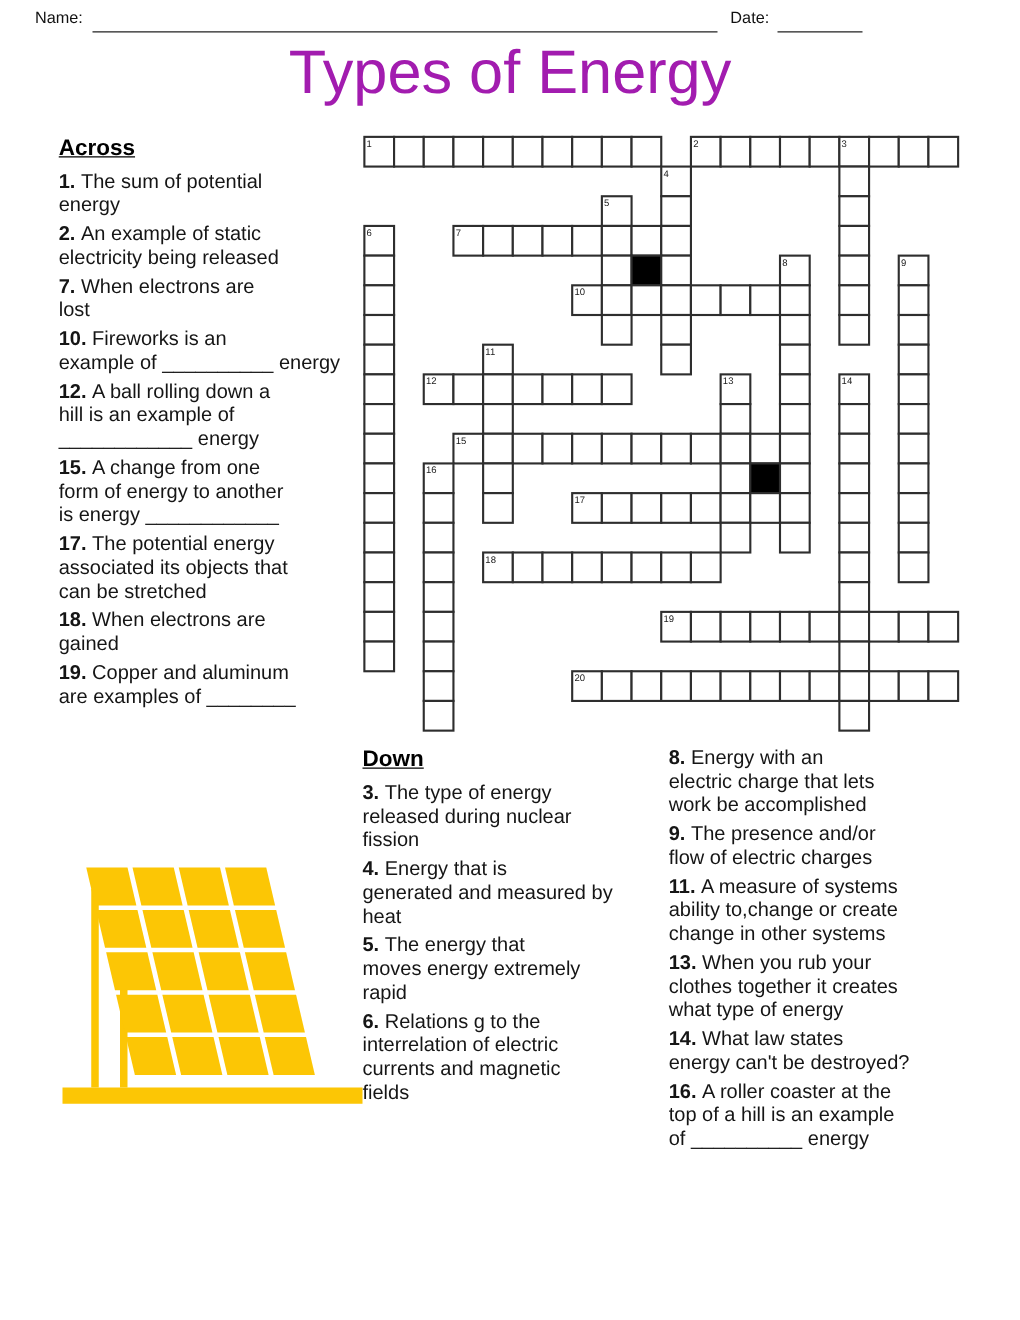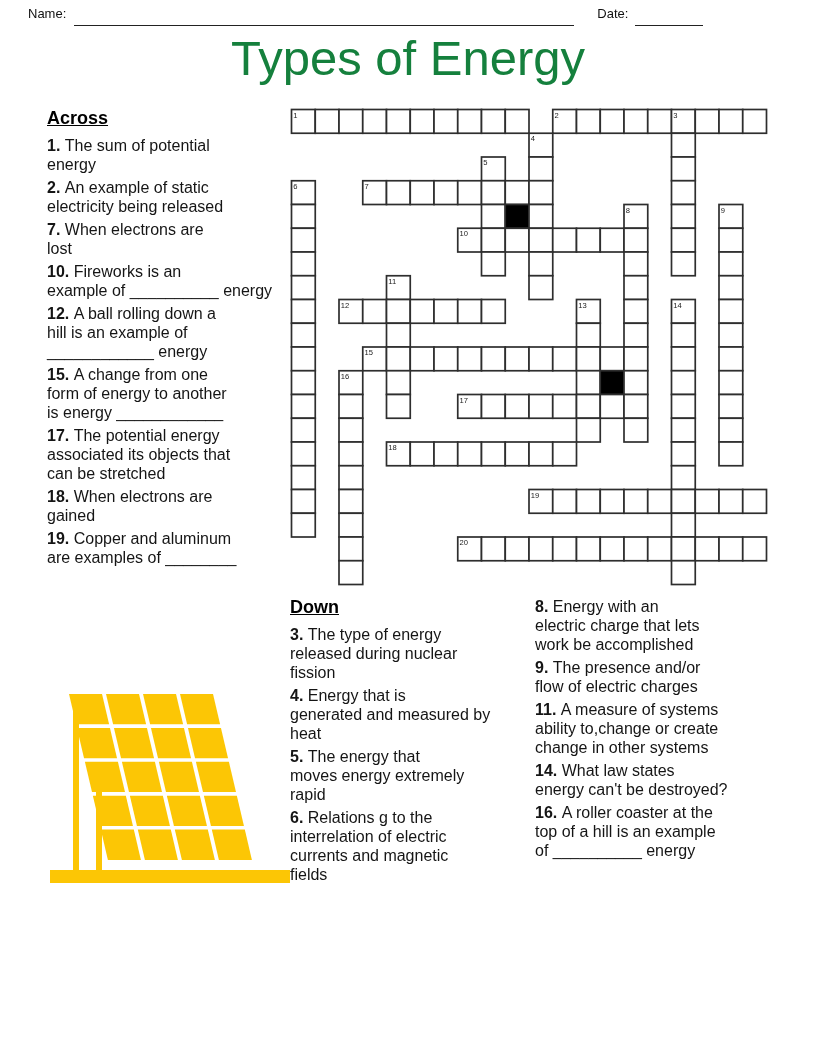--- a/index.html
+++ b/index.html
@@ -1,25 +1,25 @@
 <!DOCTYPE html>
 <html><head>
 <meta charset="utf-8">
 <style>
   html,body{margin:0;padding:0;background:#fff}
   body{width:816px;height:1056px;position:relative;font-family:"Liberation Sans",sans-serif;color:#111;overflow:hidden}
 
   .header{position:absolute;top:6px;left:28px;display:flex;align-items:flex-start;font-size:13px}
   .wline{border-bottom:1.7px solid #222;height:19px}
   .name-line{width:500px;margin-left:8px}
-  .date-label{margin-left:23px}
+  .date-label{margin-left:10px}
   .date-line{width:68px;margin-left:7px}
 
   .title{position:absolute;top:30px;left:0;width:100%;text-align:center;
-         font-size:49px;font-weight:400;color:#15803d;letter-spacing:0}
+         font-size:49px;font-weight:400;color:#a21caf;letter-spacing:0}
 
   .clues{position:absolute;width:242px;font-size:16px;line-height:19px;color:#151515}
   .clues h2{font-size:18px;line-height:21px;margin:0 0 7px 0;text-decoration:underline;color:#000}
   .clue{margin:0 0 4px 0;white-space:pre-line}
   .clue b{font-weight:bold}
   #col-across{left:47px;top:108px}
   #col-mid{left:290px;top:597px}
   #col-right{left:535px;top:597px}
 
   #grid-svg{position:absolute;left:290px;top:108px}
@@ -280,20 +280,23 @@
 <div class="clues" id="col-right">
   <div id="down-list-right">
       <p class="clue"><b>8. </b><span>Energy with an
 electric charge that lets
 work be accomplished</span></p>
       <p class="clue"><b>9. </b><span>The presence and/or
 flow of electric charges</span></p>
       <p class="clue"><b>11. </b><span>A measure of systems
 ability to,change or create
 change in other systems</span></p>
+      <p class="clue"><b>13. </b><span>When you rub your
+clothes together it creates
+what type of energy</span></p>
       <p class="clue"><b>14. </b><span>What law states
 energy can't be destroyed?</span></p>
       <p class="clue"><b>16. </b><span>A roller coaster at the
 top of a hill is an example
 of __________ energy</span></p>
     </div>
 </div>
 
 <svg id="solar-svg" width="256" height="208" viewBox="0 0 256 208" xmlns="http://www.w3.org/2000/svg" style="color: rgb(252, 198, 5);">
   <rect x="10" y="192" width="240" height="13" fill="currentColor"></rect>

